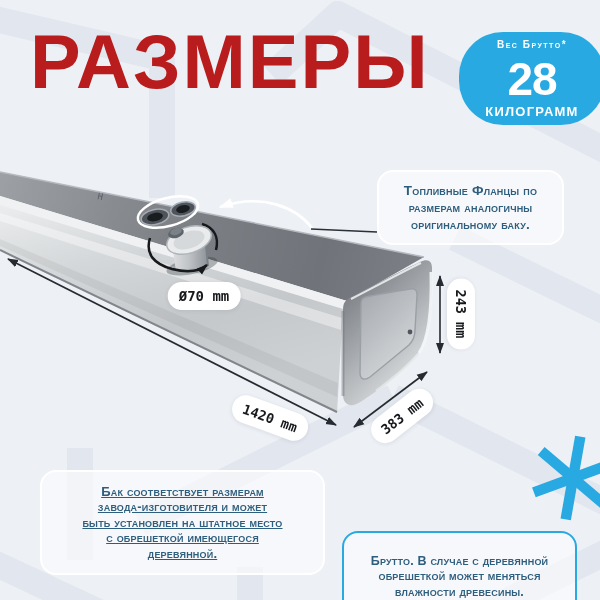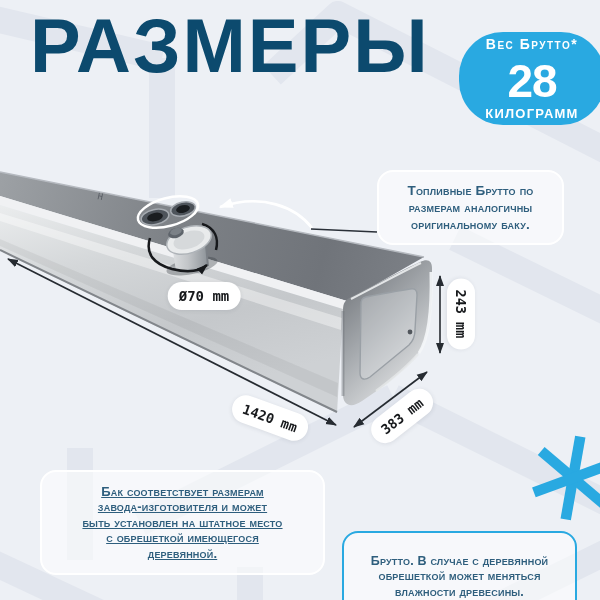--- a/index.html
+++ b/index.html
@@ -6,32 +6,32 @@
   .stage{
     position:relative;width:600px;height:600px;overflow:hidden;
     background:#edf0f5;
     font-family:"Liberation Sans",sans-serif;
   }
   svg{display:block;}
   .bg-pattern{position:absolute;left:0;top:0;z-index:0;}
   .scene{position:absolute;left:0;top:0;z-index:2;}
   
   .title{
-    position:absolute;left:30px;top:8px;z-index:1;
+    position:absolute;left:30px;top:24px;z-index:1;
     font-size:76px;font-weight:bold;letter-spacing:2px;line-height:1;
-    color:#0c4a6e;white-space:nowrap;
+    color:#b91c1c;white-space:nowrap;
   }
   
   .badge{
     position:absolute;left:459px;top:32px;width:146px;height:93px;z-index:3;
     background:#29a9e1;border-radius:44px;
     display:flex;flex-direction:column;align-items:center;justify-content:center;
     color:#ffffff;text-align:center;
   }
-  .badge-label{font-size:14px;font-weight:bold;letter-spacing:1.5px;font-variant:small-caps;}
+  .badge-label{font-size:10px;font-weight:bold;letter-spacing:1.5px;font-variant:small-caps;}
   .badge-value{font-size:46px;font-weight:bold;line-height:1.0;letter-spacing:-1px;margin:6px 0 2px 0;}
   .badge-unit{font-size:13px;font-weight:bold;letter-spacing:1.2px;}
   
   .pill{
     position:absolute;z-index:3;background:#ffffff;border-radius:999px;
     padding:6px 11px;font-family:"DejaVu Sans Mono",monospace;
     font-size:13.5px;font-weight:bold;color:#17191c;white-space:nowrap;
     box-shadow:0 1px 4px rgba(40,50,70,.10);
   }
   
@@ -178,21 +178,21 @@
     <span>1420 mm</span>
   </div>
   <div class="pill" style="left:402px;top:416px;transform:translate(-50%,-50%) rotate(-38deg);">
     <span>383 mm</span>
   </div>
   <div class="pill" style="left:461px;top:314px;transform:translate(-50%,-50%) rotate(90deg);">
     <span>243 mm</span>
   </div>
 
   <div class="note note-flange">
-    <div class="nl">Топливные Брутто по</div>
+    <div class="nl">Топливные Фланцы по</div>
     <div class="nl">размерам аналогичны</div>
     <div class="nl">оригинальному баку.</div>
   </div>
 
   <div class="note note-fit">
     <div class="nl">Бак соответствует размерам</div>
     <div class="nl">завода-изготовителя и может</div>
     <div class="nl">быть установлен на штатное место</div>
     <div class="nl">с обрешеткой имеющегося</div>
     <div class="nl">деревянной.</div>

